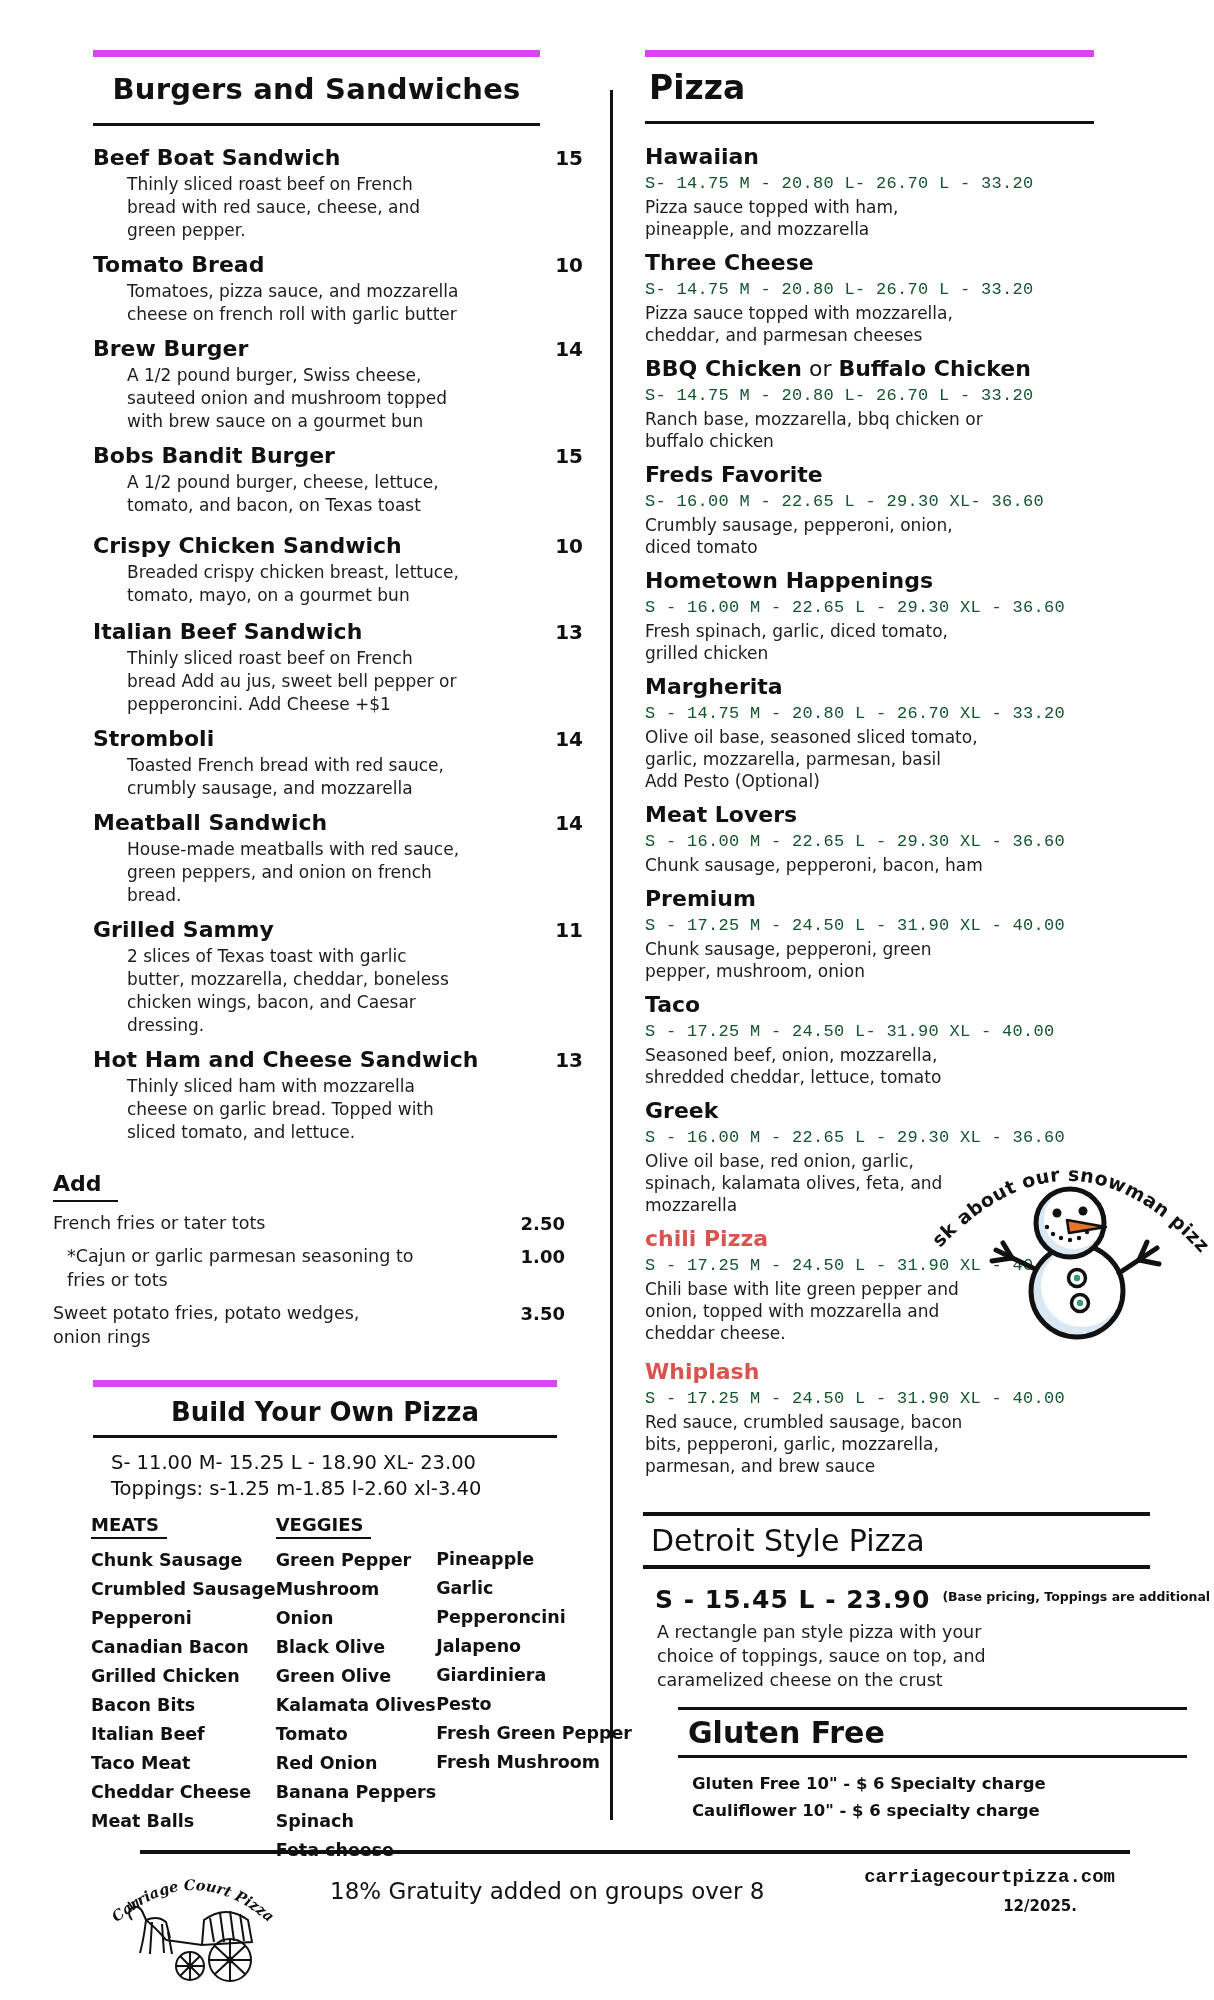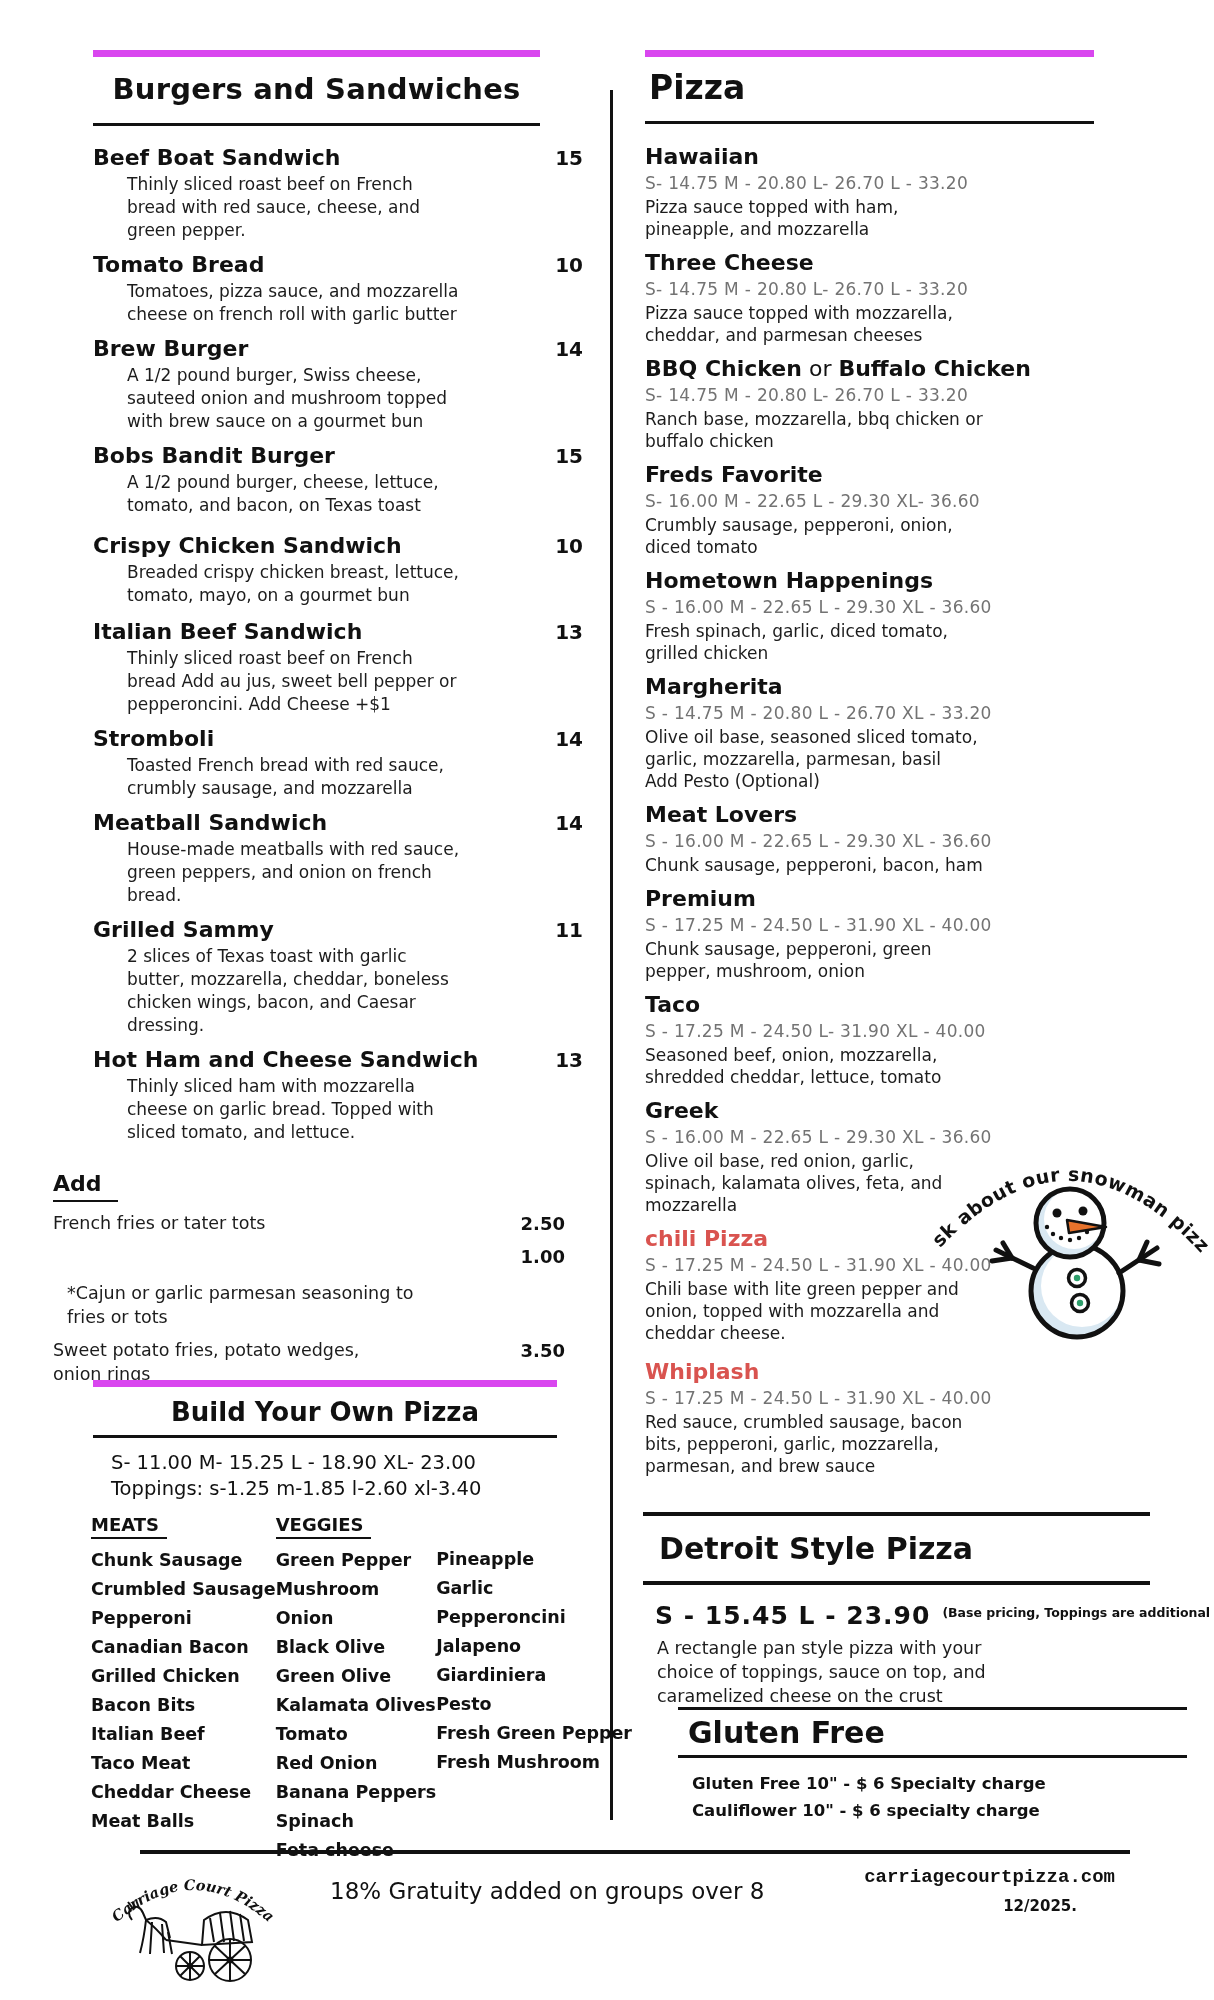--- a/index.html
+++ b/index.html
@@ -42,28 +42,28 @@
 
   #rc-header{position:absolute;left:645px;top:50px;width:445px;padding:10px 0 12px 4px;}
   #rc-header h1{margin:0;font-size:33px;line-height:42px;font-weight:bold;}
 
   #pizza-list{position:absolute;left:645px;top:133px;width:480px;padding-top:10px;}
   .pz{margin-bottom:9px;}
   .pz.gap{margin-top:14px;}
   .pz-name{font-size:22px;font-weight:bold;line-height:28px;white-space:nowrap;}
   .pz-name .or{font-weight:normal;}
   .pz-name.red{color:#d9534f;}
-  .pz-sizes{font-size:17px;line-height:25px;white-space:nowrap;letter-spacing:.3px;color:#737373;}
+  .pz-sizes{font-size:17px;line-height:25px;white-space:nowrap;letter-spacing:.3px;color:#14532d;font-family:Liberation Mono, monospace;}
   .pz-desc .dline{line-height:22px;}
 
   #snowman{position:absolute;left:930px;top:1128px;}
 
   #detroit{position:absolute;left:643px;top:1512px;width:507px;}
   .detroit-header{border-top:4px solid #111;border-bottom:4px solid #111;padding:7px 0 7px 8px;}
-  .detroit-header h2{margin:8px;font-size:30px;font-weight:bold;}
+  .detroit-header h2{margin:0;font-size:30px;font-weight:normal;}
   .det-price-row{display:flex;align-items:flex-start;margin:16px 0 6px 12px;}
   .det-price{font-size:25px;font-weight:bold;letter-spacing:1px;white-space:nowrap;}
   .det-note{font-size:12.5px;font-weight:bold;margin-left:12px;padding-top:4px;white-space:nowrap;}
   .det-desc{margin-left:14px;}
   .det-desc .dline{font-size:17.5px;line-height:24px;}
 
   #gluten{position:absolute;left:678px;top:1707px;width:509px;}
   .gluten-header{border-top:3.5px solid #111;border-bottom:3.5px solid #111;padding:5px 0 5px 10px;}
   .gluten-header h2{margin:0;font-size:30px;font-weight:bold;}
   #gluten-list{margin:12px 0 0 14px;}
@@ -199,21 +199,21 @@
   <div id="add-block">
     <div class="add-title">Add</div>
     <div id="add-list">
         <div class="add-row">
           <div class="add-text">
             <div class="dline">French fries or tater tots</div>
           </div>
           <span class="add-price">2.50</span>
         </div>
         <div class="add-row">
-          <div class="add-text" style="margin-left: 14px; margin-top: 37px;">
+          <div class="add-text" style="margin-left: 14px;">
             <div class="dline">*Cajun or garlic parmesan seasoning to</div>
             <div class="dline">fries or tots</div>
           </div>
           <span class="add-price">1.00</span>
         </div>
         <div class="add-row">
           <div class="add-text">
             <div class="dline">Sweet potato fries, potato wedges,</div>
             <div class="dline">onion rings</div>
           </div>

